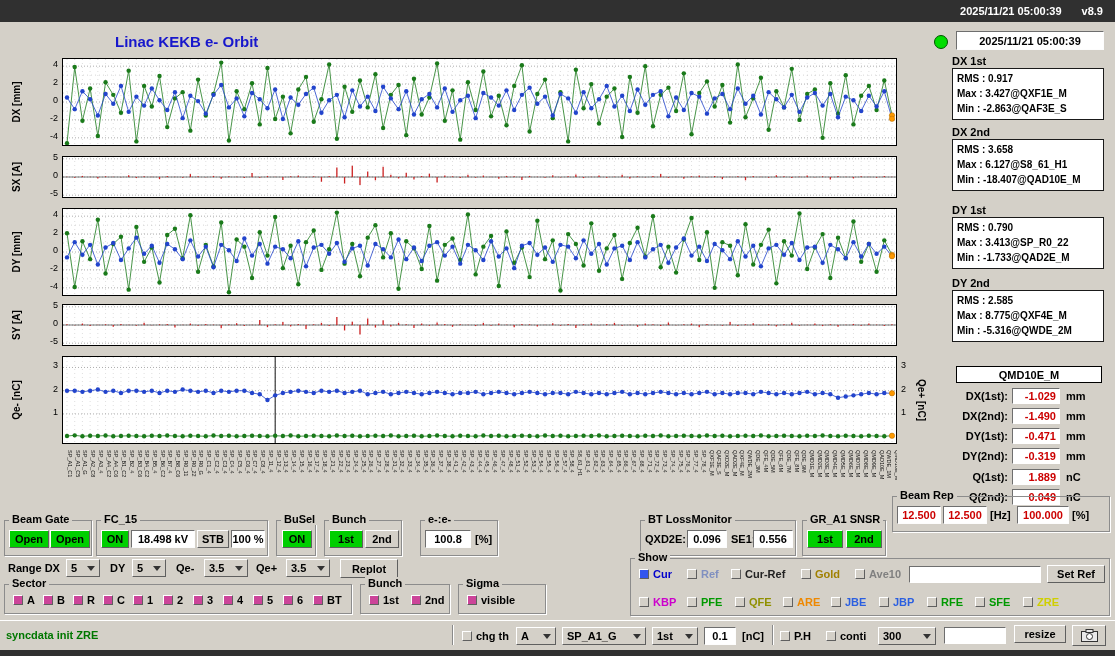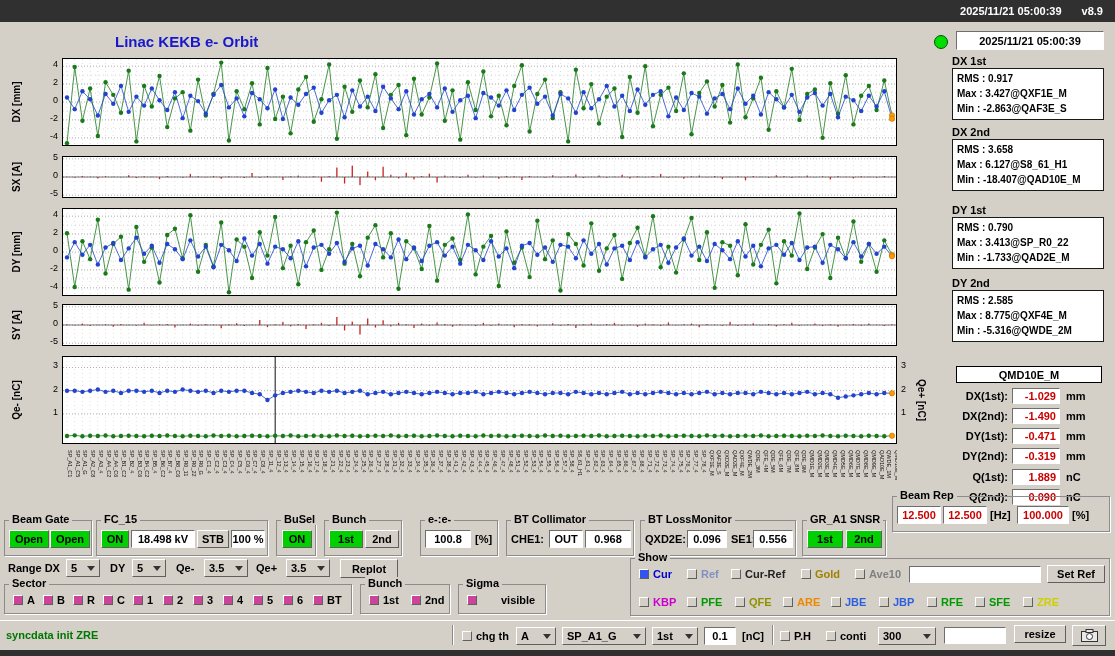--- a/index.html
+++ b/index.html
@@ -112,21 +112,21 @@
   <div class="bpm-label" style="top:430px">DY(1st):</div>
   <div class="bpm-val" style="top:428px">-0.471</div>
   <div class="bpm-unit" style="top:430px">mm</div>
   <div class="bpm-label" style="top:450px">DY(2nd):</div>
   <div class="bpm-val" style="top:448px">-0.319</div>
   <div class="bpm-unit" style="top:450px">mm</div>
   <div class="bpm-label" style="top:471px">Q(1st):</div>
   <div class="bpm-val" style="top:469px">1.889</div>
   <div class="bpm-unit" style="top:471px">nC</div>
   <div class="bpm-label" style="top:491px">Q(2nd):</div>
-  <div class="bpm-val" style="top:489px">0.090</div>
+  <div class="bpm-val" style="top:489px">0.049</div>
   <div class="bpm-unit" style="top:491px">nC</div>
 
   <div class="chart-row" style="top:58px;height:88px">
     <span class="yax">DX [mm]</span>
     <div class="plot"><svg width="833" height="86" viewBox="0 0 833 86">
           <line x1="4" y1="0" x2="4" y2="86" stroke="#c9c9c9" stroke-width="0.6" stroke-dasharray="1,3"></line>
           <line x1="11.710280373831775" y1="0" x2="11.710280373831775" y2="86" stroke="#c9c9c9" stroke-width="0.6" stroke-dasharray="1,3"></line>
           <line x1="19.42056074766355" y1="0" x2="19.42056074766355" y2="86" stroke="#c9c9c9" stroke-width="0.6" stroke-dasharray="1,3"></line>
           <line x1="27.130841121495326" y1="0" x2="27.130841121495326" y2="86" stroke="#c9c9c9" stroke-width="0.6" stroke-dasharray="1,3"></line>
           <line x1="34.8411214953271" y1="0" x2="34.8411214953271" y2="86" stroke="#c9c9c9" stroke-width="0.6" stroke-dasharray="1,3"></line>
@@ -1771,26 +1771,20 @@
   <div class="grp" style="left:324px;top:520px;width:78px;height:36px">
     <span class="gtitle">Bunch</span>
     <button class="btn green" style="left:4px;top:9px;width:34px">1st</button>
     <button class="btn" style="left:40px;top:9px;width:34px">2nd</button>
   </div>
   <div class="grp" style="left:420px;top:520px;width:78px;height:36px">
     <span class="gtitle">e-:e-</span>
     <div class="disp" style="left:4px;top:9px;width:46px">100.8</div>
     <span class="glab" style="left:54px">[%]</span>
   </div>
-  <div class="grp" style="left:506px;top:520px;width:128px;height:36px">
-    <span class="gtitle">BT Collimator</span>
-    <span class="glab" style="left:4px">CHE1:</span>
-    <div class="disp" style="left:42px;top:9px;width:34px">OUT</div>
-    <div class="disp" style="left:78px;top:9px;width:46px">0.968</div>
-  </div>
   <div class="grp" style="left:640px;top:520px;width:156px;height:36px">
     <span class="gtitle">BT LossMonitor</span>
     <span class="glab" style="left:4px">QXD2E:</span>
     <div class="disp" style="left:46px;top:9px;width:40px">0.096</div>
     <span class="glab" style="left:90px">SE1:</span>
     <div class="disp" style="left:112px;top:9px;width:40px">0.556</div>
   </div>
   <div class="grp" style="left:802px;top:520px;width:84px;height:36px">
     <span class="gtitle">GR_A1 SNSR</span>
     <button class="btn green" style="left:4px;top:9px;width:36px">1st</button>
@@ -1885,21 +1879,21 @@
         </span>
         <span class="cbw" style="left: 50px;">
           <span class="cb" style="background: rgb(204, 68, 153);"></span>
           <span class="cbl" style="color: rgb(0, 0, 0);">2nd</span>
         </span>
       </div>
   </div>
   <div class="grp" style="left:458px;top:584px;width:88px;height:30px">
     <span class="gtitle">Sigma</span>
     <div class="cbrow" style="top:8px">
-        <span class="cbw" style="left: 8px; gap: 20px;">
+        <span class="cbw" style="left: 8px;">
           <span class="cb" style="background: rgb(204, 68, 153);"></span>
           <span class="cbl" style="color: rgb(0, 0, 0);">visible</span>
         </span>
       </div>
   </div>
 
   <div class="grp" style="left:630px;top:558px;width:480px;height:58px">
     <span class="gtitle">Show</span>
     <div class="cbrow" style="top:8px">
         <span class="cbw" style="left: 8px;">

